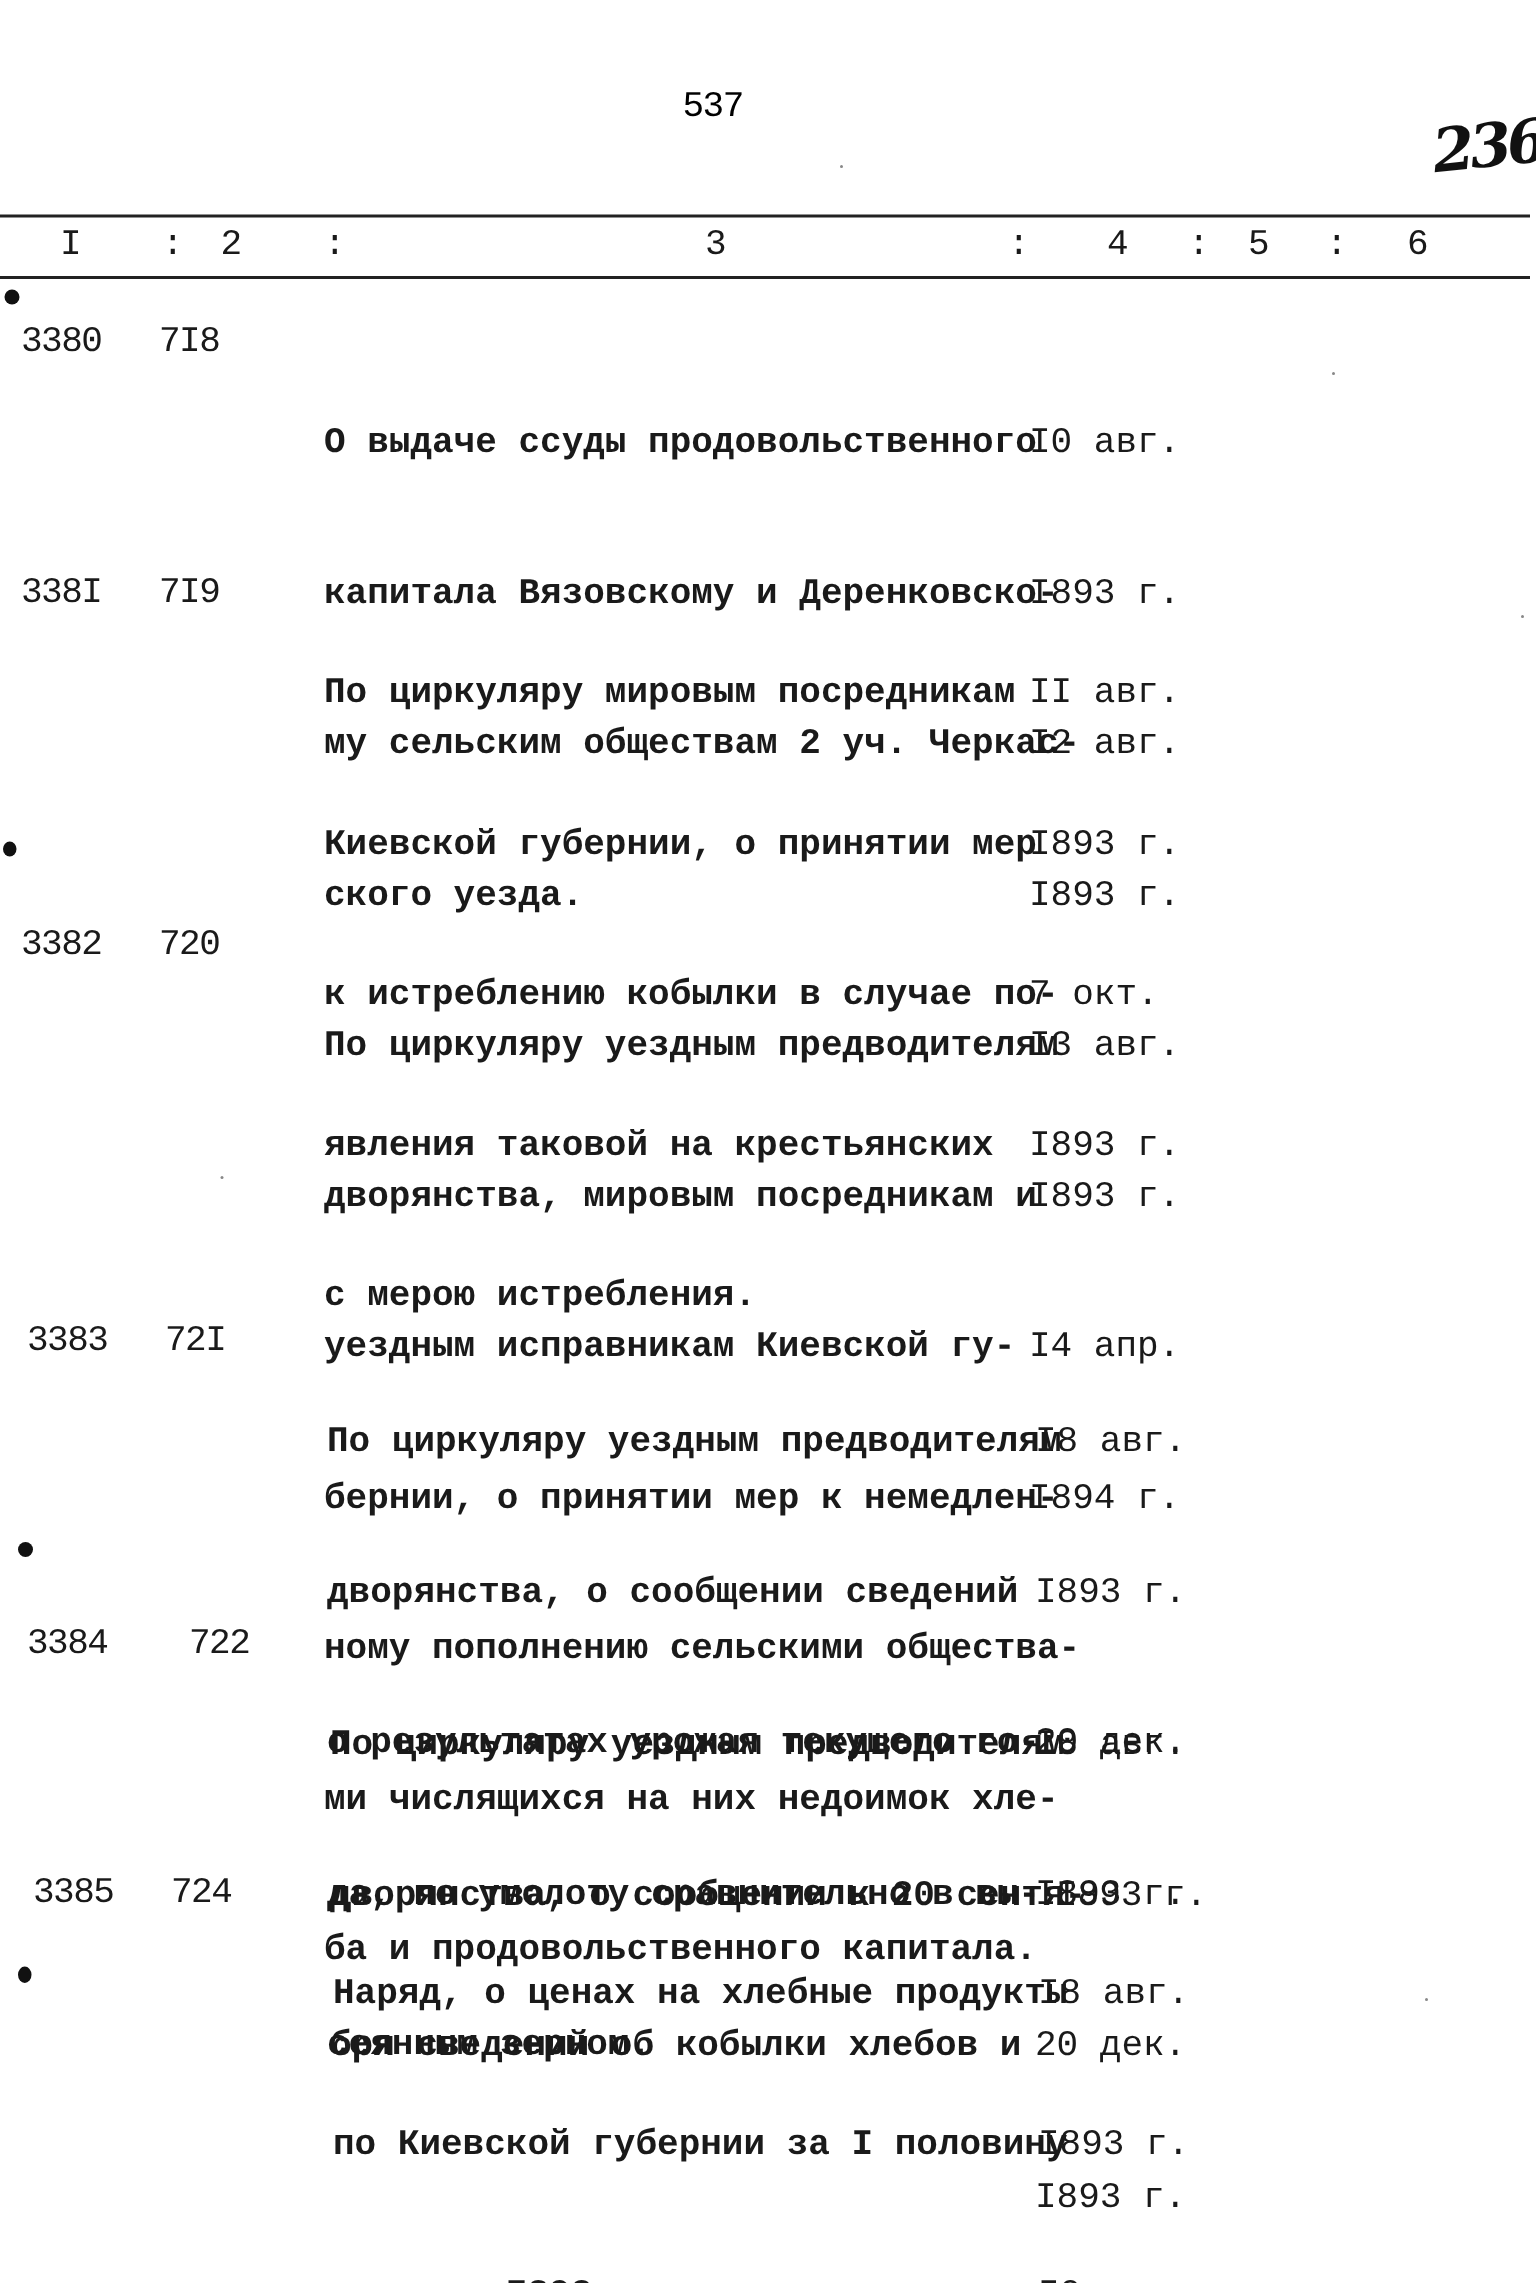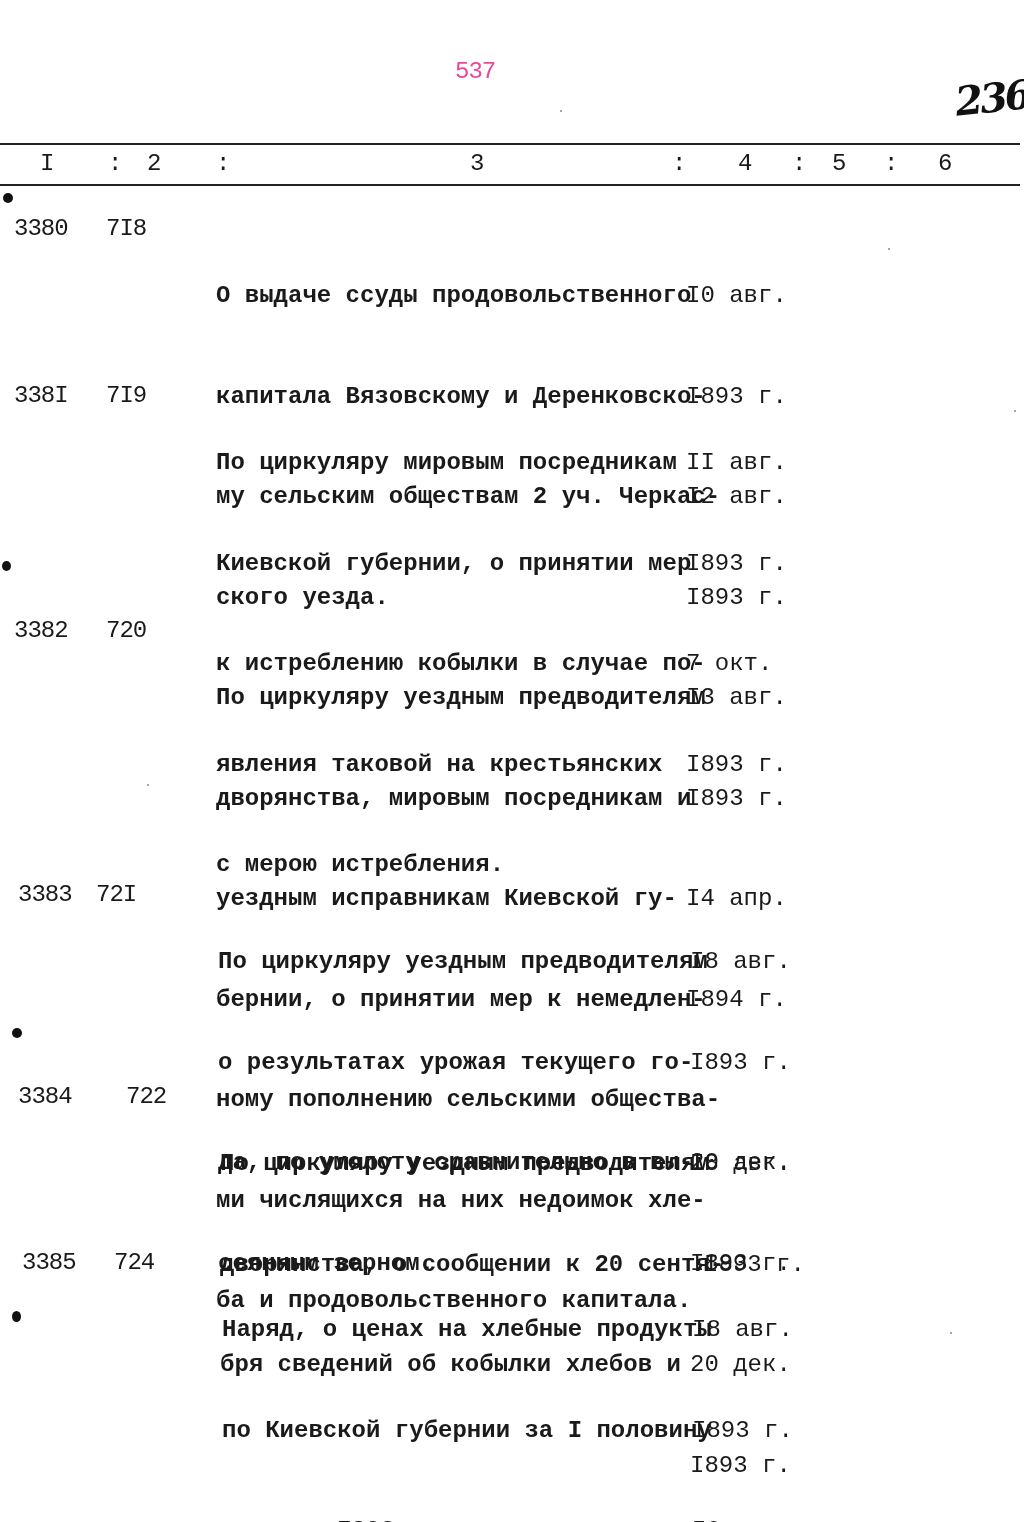--- a/index.html
+++ b/index.html
@@ -14,21 +14,21 @@
       overflow: hidden;
       font-family: "Liberation Mono", "DejaVu Sans Mono", monospace;
       color: #1a1a1a;
     }
     .page-number {
       position: absolute;
       left: 455px;
       top: 58px;
       font-size: 24px;
       letter-spacing: -1px;
-      color: #ec4899;
+      color: #000000;
     }
     .sheet-number {
       position: absolute;
       left: 955px;
       top: 74px;
       font-family: "DejaVu Serif", serif;
       font-style: italic;
       font-weight: bold;
       font-size: 40px;
       color: #111;
@@ -178,23 +178,24 @@
   <div class="dates">
     <div>I3 авг.</div>
     <div>I893 г.</div>
     <div>I4 апр.</div>
     <div>I894 г.</div>
   </div>
 </div>
 
 <div class="entry" style="top:878px">
   <span class="num" style="left:18px">3383</span>
-  <span class="fnum" style="left:96px">72I</span>
+  <span class="fnum" style="left:110px">72I</span>
   <div class="desc" style="left:218px">
     <div>По циркуляру уездным предводителям</div>
+    <div>дворянства, о сообщении сведений</div>
     <div>о результатах урожая текущего го-</div>
     <div>да, по умолоту сравнительно в вы-</div>
     <div>сеянным зерном.</div>
   </div>
   <div class="dates" style="left:690px">
     <div>I8 авг.</div>
     <div>I893 г.</div>
     <div>20 дек.</div>
     <div>I893 г.</div>
   </div>

